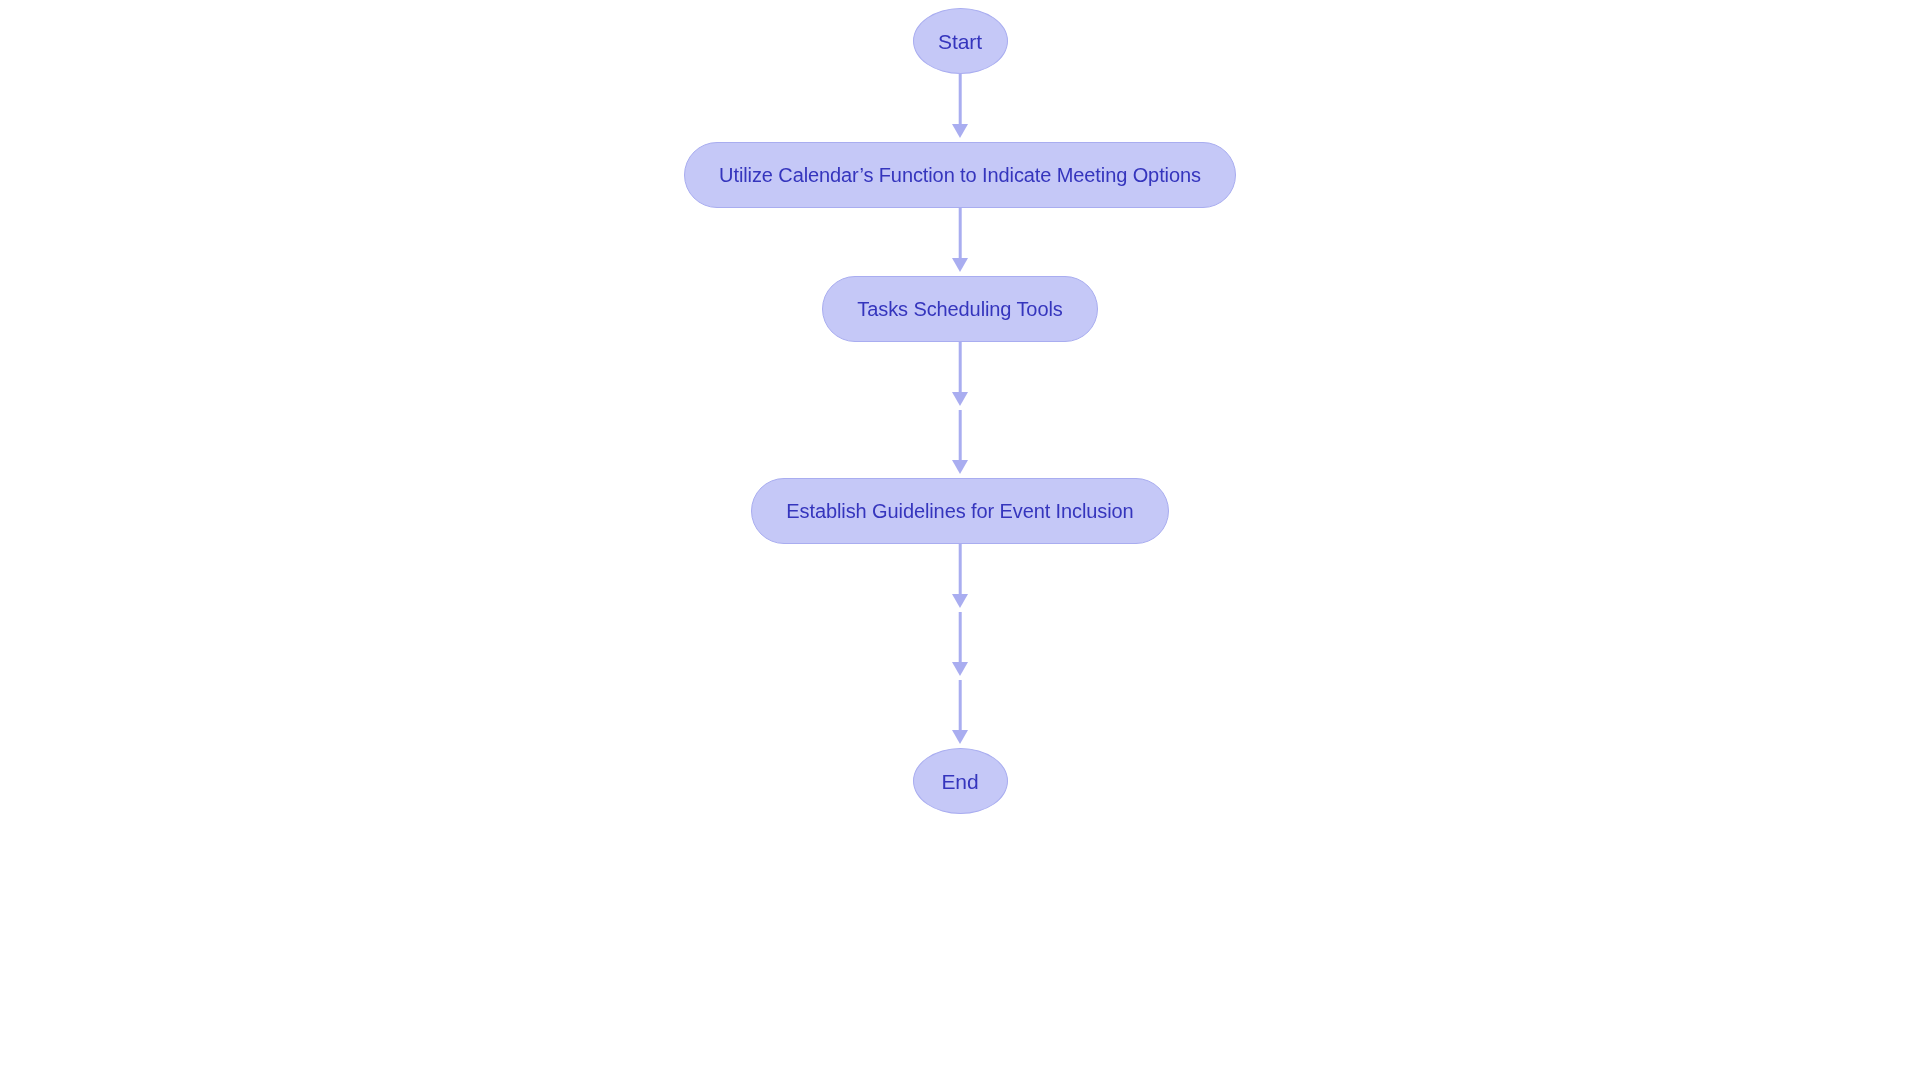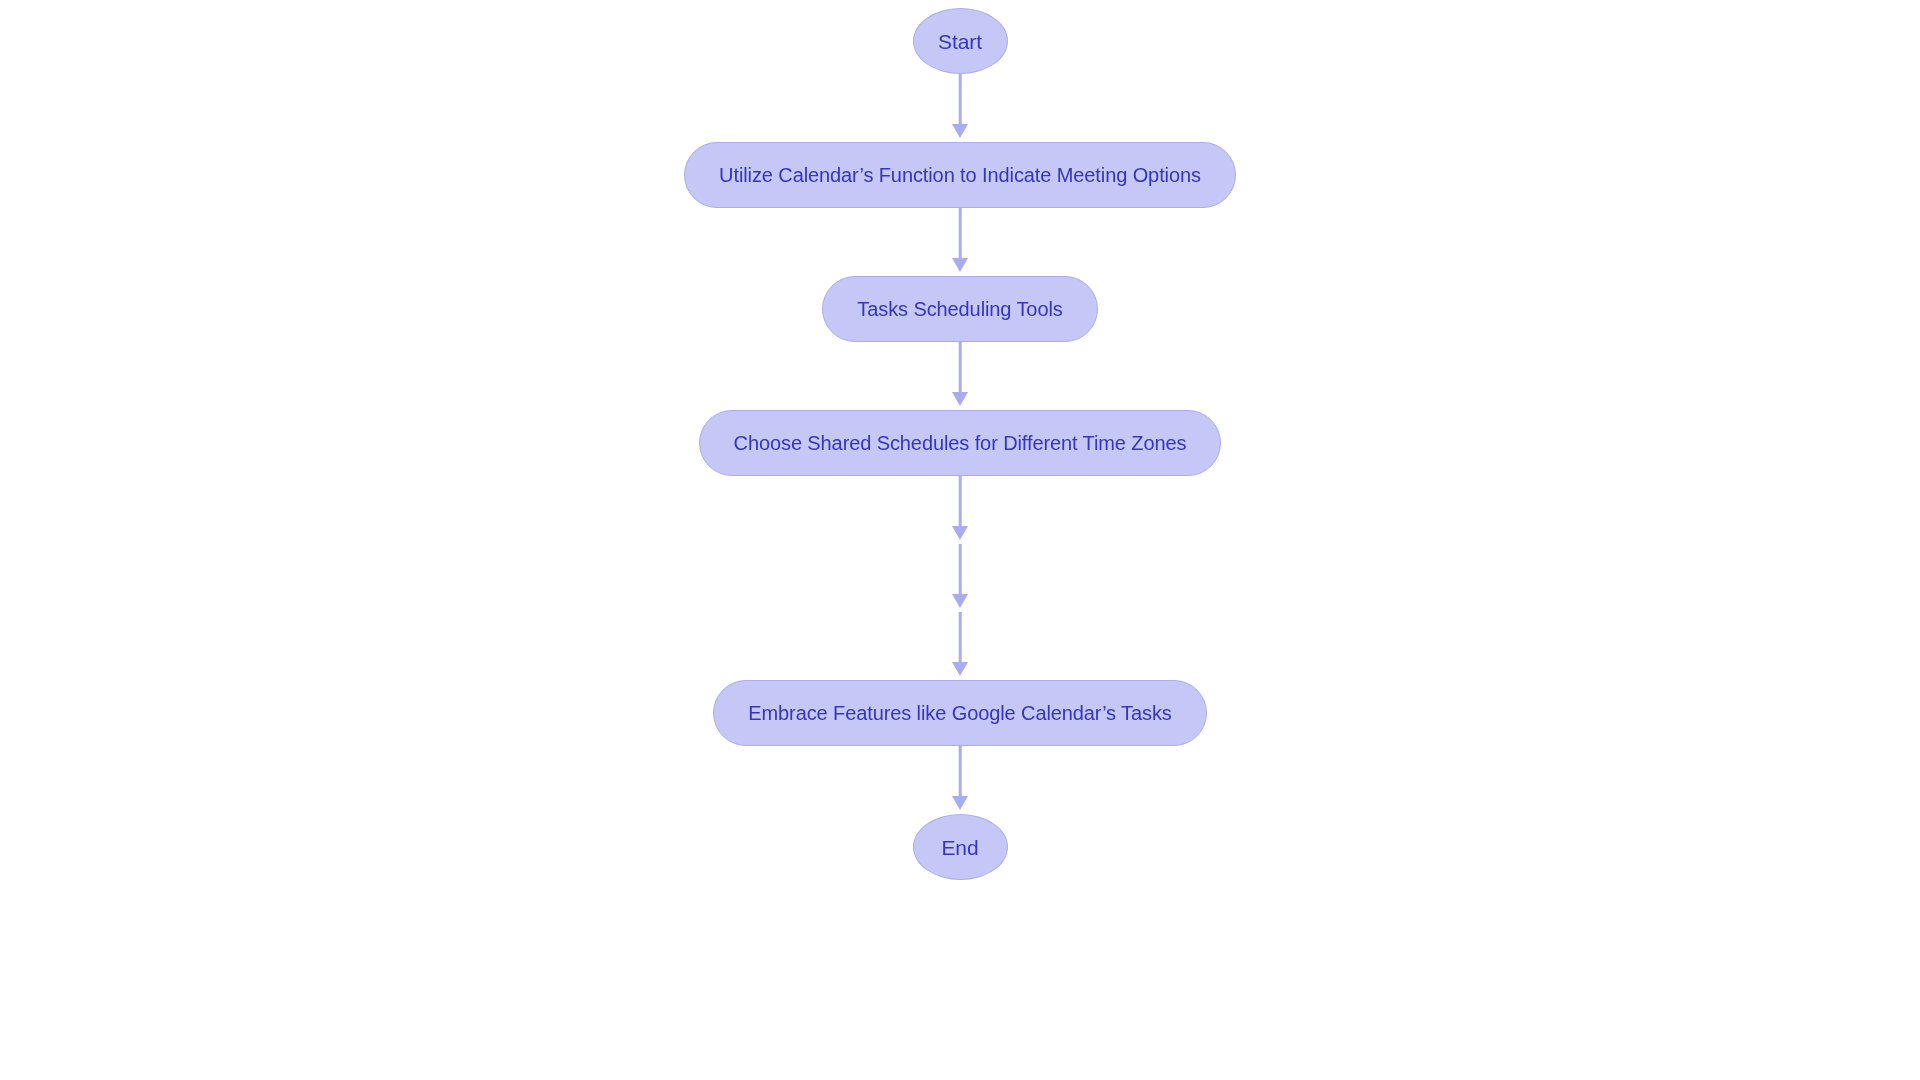--- a/index.html
+++ b/index.html
@@ -125,48 +125,45 @@
 
     <div class="node process">
       <span>Tasks Scheduling Tools</span>
     </div>
 
     <div class="connector">
       <div class="conn-line"></div>
       <div class="conn-head"></div>
     </div>
 
+
+    <div class="connector">
+      <div class="conn-line"></div>
+      <div class="conn-head"></div>
+    </div>
+
     <div class="node process">
-      <span>Choose Shared Schedules for Different Time Zones</span>
+      <span>Establish Guidelines for Event Inclusion</span>
     </div>
 
     <div class="connector">
       <div class="conn-line"></div>
       <div class="conn-head"></div>
     </div>
 
 
     <div class="connector">
       <div class="conn-line"></div>
       <div class="conn-head"></div>
     </div>
 
 
     <div class="connector">
       <div class="conn-line"></div>
       <div class="conn-head"></div>
     </div>
 
-    <div class="node process">
-      <span>Embrace Features like Google Calendar’s Tasks</span>
-    </div>
-
-    <div class="connector">
-      <div class="conn-line"></div>
-      <div class="conn-head"></div>
-    </div>
-
     <div class="node terminator">
       <span>End</span>
     </div>
 
   </div>
 </div>
 
 </body></html>

